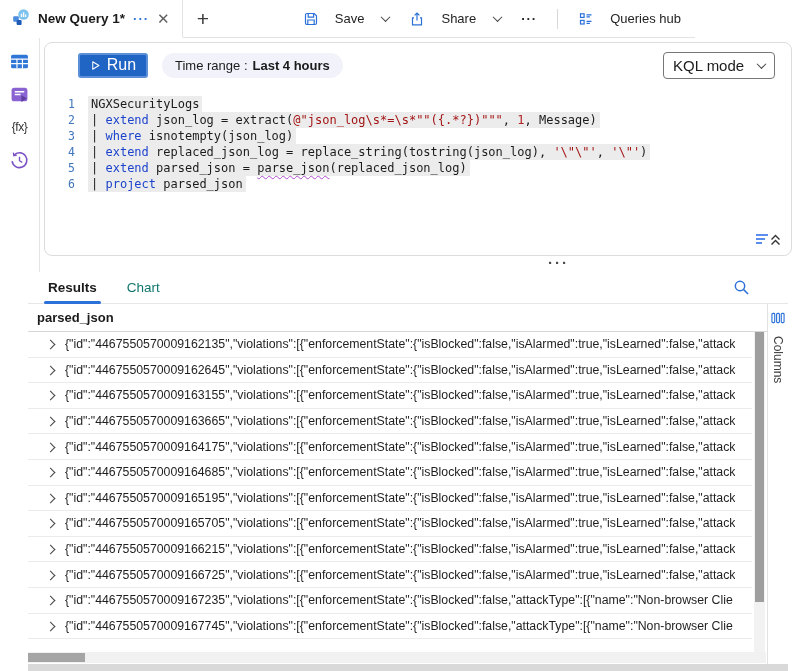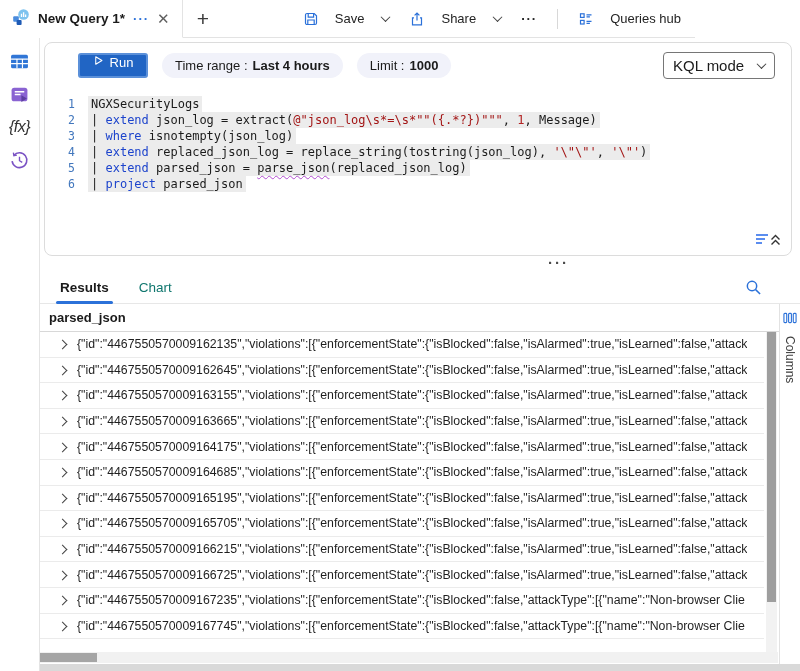--- a/index.html
+++ b/index.html
@@ -21,28 +21,28 @@
   .action svg { display:block; }
   .chev { width:7px; height:7px; border-right:1.4px solid #424242; border-bottom:1.4px solid #424242;
           transform:rotate(45deg) translate(-1px,-1px); margin-left:2px; }
   .vdivider { width:1px; height:20px; background:#d8d8d8; }
 
   
   .sidebar { position:absolute; left:0; top:38px; width:40px; height:633px;
              border-right:1px solid #e4e4e4; display:flex; flex-direction:column;
              align-items:center; padding-top:13px; gap:13px; background:#fff; }
   .side-icon { width:20px; height:20px; display:flex; align-items:center; justify-content:center; cursor:pointer; }
-  .fx-label { font-size:16px; color:#333; font-style:italic; letter-spacing:-0.5px; }
+  .fx-label { font-size:12px; color:#333; letter-spacing:-0.5px; }
 
   
   .query-panel { position:absolute; left:44px; top:42px; width:748px; height:214px;
                  border:1px solid #dcdcdc; border-radius:8px; background:#fff; }
   .toolbar { height:44px; display:flex; align-items:center; padding:0 16px 0 33px; }
   .run-btn { width:70px; height:25px; background:var(--run-button,#2165c4); border:2px solid #5b90d9;
-             border-radius:3px; color:#fff; font-size:13px; display:flex; align-items:flex-start;
+             border-radius:3px; color:#fff; font-size:16px; display:flex; align-items:center;
              justify-content:center; gap:6px; cursor:pointer; font-family:inherit; }
   .pill { height:25px; background:#f1f2fa; border-radius:13px; display:flex; align-items:center;
           padding:0 13px; font-size:13px; color:#1b1b1b; margin-left:14px; cursor:pointer; white-space:nowrap; }
   .pill b { margin-left:5px; font-weight:700; }
   .kql-select { margin-left:auto; width:112px; height:27px; border:1px solid #767676; border-radius:4px;
                 display:flex; align-items:center; justify-content:space-between; padding:0 9px;
                 font-size:15px; color:#1b1b1b; cursor:pointer; background:#fff; }
 
   .editor { position:relative; padding-top:9px; height:168px; cursor:text; }
   .code-line { display:flex; line-height:16px; font-family:"DejaVu Sans Mono", monospace; font-size:12px; }
@@ -54,21 +54,21 @@
   .tok-n { color:var(--number,#b22222); }
   .tok-u { color:#1b1b1b; text-decoration:underline; text-decoration-style:wavy;
            text-decoration-color:var(--squiggle,#b24fd1); text-decoration-thickness:1px; text-underline-offset:3px; }
   .editor-collapse { position:absolute; right:10px; bottom:5px; cursor:pointer; }
 
   
   .splitter { position:absolute; left:0; top:256px; width:800px; height:16px; cursor:row-resize; }
   .splitter-dots { position:absolute; left:548px; top:-2px; color:#4a4a4a; font-size:15px; font-weight:700; letter-spacing:2px; }
 
   
-  .results { position:absolute; left:40px; top:272px; width:760px; height:399px; background:#fff; }
+  .results { position:absolute; left:28px; top:272px; width:760px; height:399px; background:#fff; }
   .results-tabs { position:relative; height:32px; border-bottom:1px solid #e7e7e7;
                   display:flex; align-items:center; gap:30px; padding-left:20px; }
   .rtab { font-size:13.5px; color:#0f766e; height:100%; display:flex; align-items:center; cursor:pointer; position:relative; }
   .rtab.active { font-weight:700; color:#1a1a1a; }
   .rtab.active::after { content:""; position:absolute; left:-4px; right:-4px; bottom:-1px; height:3px;
                         background:var(--accent,#2b71d9); border-radius:2px; }
   .search-btn { position:absolute; right:38px; top:7px; cursor:pointer; }
 
   .grid-header { height:28px; border-bottom:1px solid #d8d8d8; display:flex; align-items:center;
                  padding-left:9px; font-size:13px; font-weight:700; color:#1a1a1a; width:739px; }
@@ -180,24 +180,20 @@
       <button class="run-btn">
         <svg width="11" height="11" viewBox="0 0 16 16">
           <path d="M4 2.5l9 5.5-9 5.5z" fill="none" stroke="#fff" stroke-width="1.5" stroke-linejoin="round"></path>
         </svg>
         <span>Run</span>
       </button>
       <div class="pill">
         <span>Time range :</span>
         <b>Last 4 hours</b>
       </div>
-      <div class="pill">
-        <span>Limit :</span>
-        <b>1000</b>
-      </div>
       <div class="kql-select">
         <span>KQL mode</span>
         <span class="chev"></span>
       </div>
     </div>
 
     <div class="editor">
       <div>
           <div class="code-line">
             <span class="line-num">1</span>

